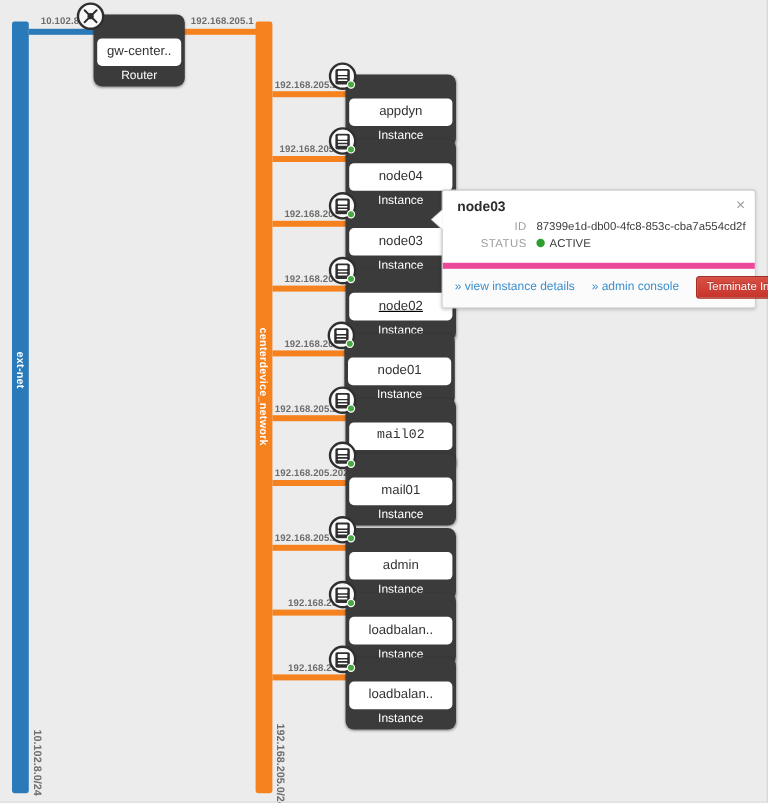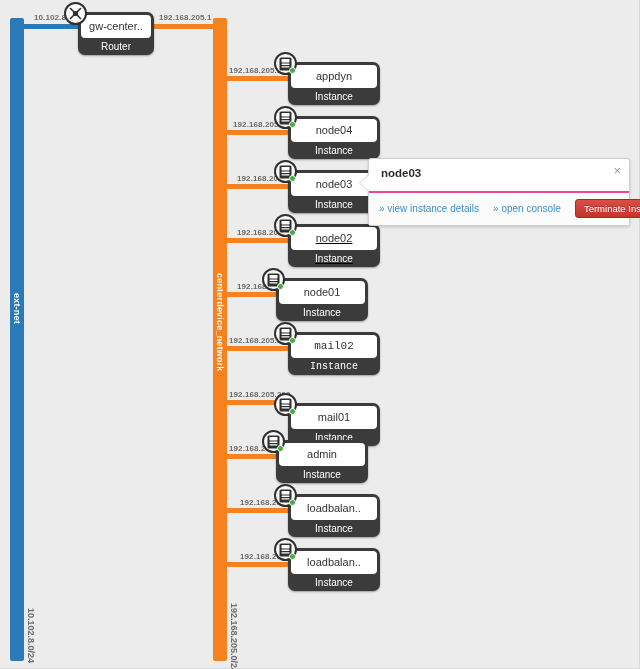--- a/index.html
+++ b/index.html
@@ -105,21 +105,21 @@
   .node {
     position: absolute;
     width: 92px;
     border-radius: 7px;
     background: #3b3b3b;
     box-shadow: 0 1px 2px rgba(0,0,0,0.35);
   }
   .node .node-name {
     display: block;
     background: #ffffff;
-    margin: 3px 3px 0 3px;
+    margin: 20px 3px 0 3px;
     border-radius: 4px;
     height: 23px;
     line-height: 23px;
     text-align: center;
     font-size: 11px;
     color: #333333;
     overflow: hidden;
     white-space: nowrap;
     text-overflow: ellipsis;
     padding: 0 2px;
@@ -234,21 +234,21 @@
   }
   .status-dot {
     display: inline-block;
     width: 7px; height: 7px;
     border-radius: 50%;
     background: #2e9e2e;
     margin-right: 4px;
     vertical-align: baseline;
   }
   .popup-footer {
-    border-top: 2px solid #ec4899;
+    border-top: 5px solid #ec4899;
     background: #fbfbfb;
     padding: 6px 8px 7px 10px;
     display: flex;
     align-items: center;
     gap: 14px;
   }
   .popup-link {
     font-size: 10px;
     color: #3b8fce;
     text-decoration: none;
@@ -363,21 +363,21 @@
         <rect x="2.5" y="9.2" width="8" height="1.3" rx="0.4" fill="#ffffff"></rect>
       </svg>
       <span class="badge-status-dot"></span>
     </div>
     <span class="node-name">node02</span>
     <span class="node-type">Instance</span>
   </div>
 
   <div class="link link-orange" style="left:227px; top:292px; width:64px;"></div>
   <span class="link-label" style="left:237px; top:282px;">192.168.205.11</span>
-  <div class="node" style="left:276px; top:278px;">
+  <div class="node" style="left:287px; top:278px;">
     <div class="node-badge">
       <svg width="13" height="14" viewBox="0 0 13 14">
         <rect x="0.5" y="0.5" width="12" height="13" rx="1.5" fill="#2f2f2f"></rect>
         <rect x="2.5" y="2" width="8" height="3.4" rx="0.6" fill="#ffffff"></rect>
         <rect x="2.5" y="6.6" width="8" height="1.3" rx="0.4" fill="#ffffff"></rect>
         <rect x="2.5" y="9.2" width="8" height="1.3" rx="0.4" fill="#ffffff"></rect>
       </svg>
       <span class="badge-status-dot"></span>
     </div>
     <span class="node-name">node01</span>
@@ -395,37 +395,37 @@
         <rect x="2.5" y="9.2" width="8" height="1.3" rx="0.4" fill="#ffffff"></rect>
       </svg>
       <span class="badge-status-dot"></span>
     </div>
     <span class="node-name">mail02</span>
     <span class="node-type">Instance</span>
   </div>
 
   <div class="link link-orange" style="left:227px; top:400px; width:64px;"></div>
   <span class="link-label" style="left:229px; top:390px;">192.168.205.202</span>
-  <div class="node" style="left:288px; top:403px;">
+  <div class="node" style="left:288px; top:378px;">
     <div class="node-badge">
       <svg width="13" height="14" viewBox="0 0 13 14">
         <rect x="0.5" y="0.5" width="12" height="13" rx="1.5" fill="#2f2f2f"></rect>
         <rect x="2.5" y="2" width="8" height="3.4" rx="0.6" fill="#ffffff"></rect>
         <rect x="2.5" y="6.6" width="8" height="1.3" rx="0.4" fill="#ffffff"></rect>
         <rect x="2.5" y="9.2" width="8" height="1.3" rx="0.4" fill="#ffffff"></rect>
       </svg>
       <span class="badge-status-dot"></span>
     </div>
     <span class="node-name">mail01</span>
     <span class="node-type">Instance</span>
   </div>
 
   <div class="link link-orange" style="left:227px; top:454px; width:64px;"></div>
   <span class="link-label" style="left:229px; top:444px;">192.168.205.201</span>
-  <div class="node" style="left:276px; top:440px;">
+  <div class="node" style="left:288px; top:440px;">
     <div class="node-badge">
       <svg width="13" height="14" viewBox="0 0 13 14">
         <rect x="0.5" y="0.5" width="12" height="13" rx="1.5" fill="#2f2f2f"></rect>
         <rect x="2.5" y="2" width="8" height="3.4" rx="0.6" fill="#ffffff"></rect>
         <rect x="2.5" y="6.6" width="8" height="1.3" rx="0.4" fill="#ffffff"></rect>
         <rect x="2.5" y="9.2" width="8" height="1.3" rx="0.4" fill="#ffffff"></rect>
       </svg>
       <span class="badge-status-dot"></span>
     </div>
     <span class="node-name">admin</span>
@@ -461,21 +461,29 @@
       <span class="badge-status-dot"></span>
     </div>
     <span class="node-name">loadbalan..</span>
     <span class="node-type">Instance</span>
   </div>
 
   <div id="instance-popup">
     <div class="popup-body">
       <span class="popup-close">×</span>
       <div class="popup-title">node03</div>
+      <div class="popup-row">
+        <span class="popup-key">ID</span>
+        <span class="popup-val">87399e1d-db00-4fc8-853c-cba7a554cd2f</span>
+      </div>
+      <div class="popup-row">
+        <span class="popup-key">STATUS</span>
+        <span class="popup-val"><span class="status-dot"></span><span>ACTIVE</span></span>
+      </div>
     </div>
     <div class="popup-footer">
       <span class="popup-link">» view instance details</span>
-      <span class="popup-link">» open console</span>
+      <span class="popup-link">» admin console</span>
       <button class="btn-terminate">Terminate Instance</button>
     </div>
   </div>
 
 </div>
 
 </body></html>

